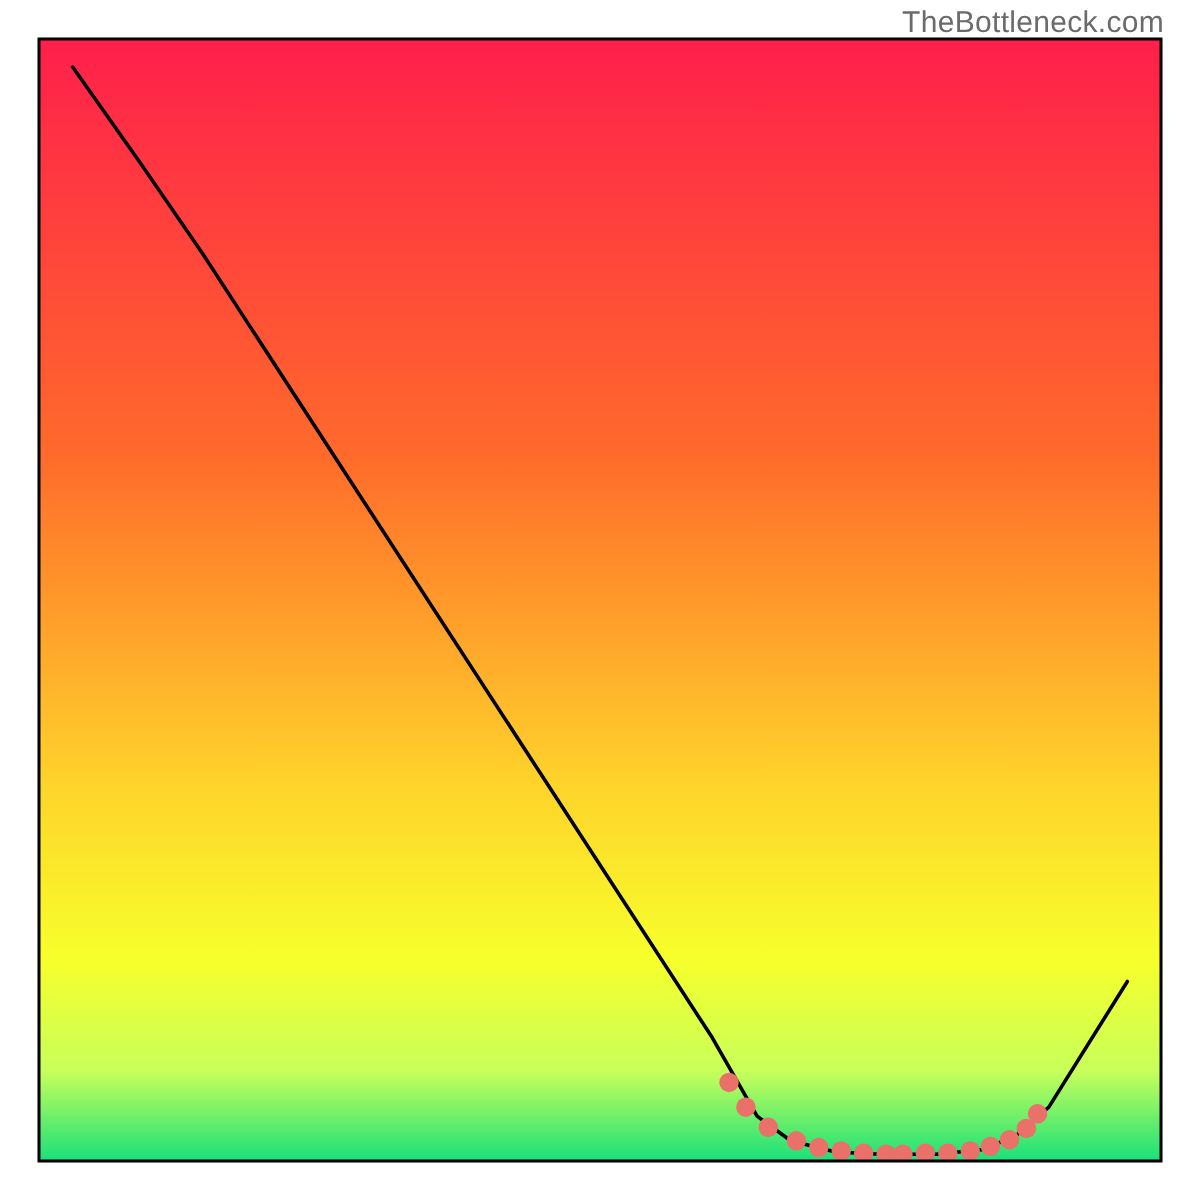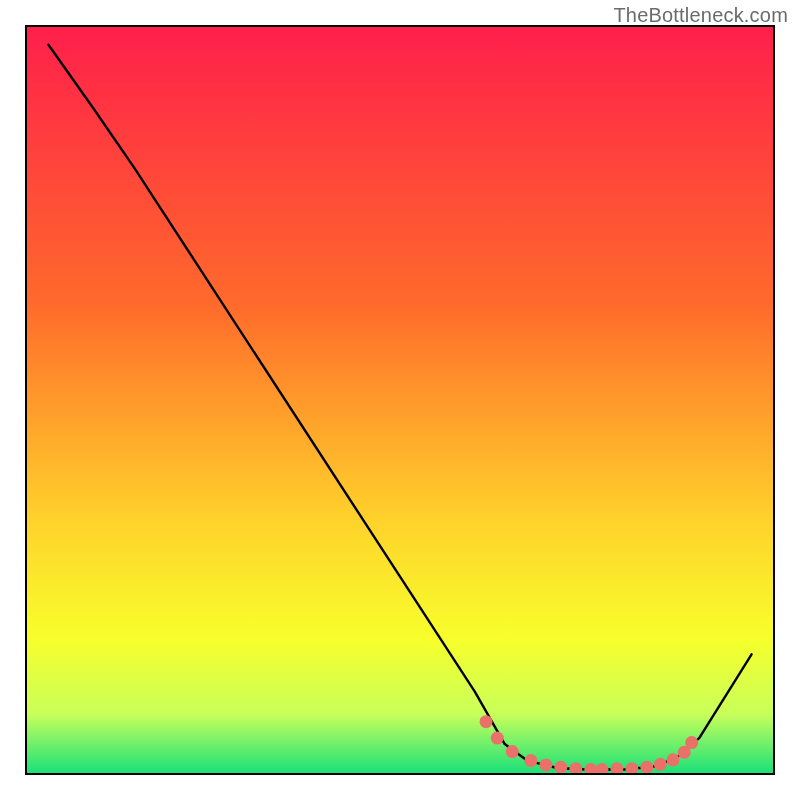--- a/index.html
+++ b/index.html
@@ -12,21 +12,21 @@
     font-family: Arial, Helvetica, sans-serif;
   }
   .frame {
     position: relative;
     width: 800px;
     height: 800px;
   }
   .attribution {
     position: absolute;
     top: 4px;
-    right: 12px;
+    right: 24px;
     font-size: 20px;
     color: #6b6b6b;
     letter-spacing: 0.2px;
     user-select: none;
   }
   svg.plot {
     position: absolute;
     left: 0;
     top: 0;
     width: 800px;

